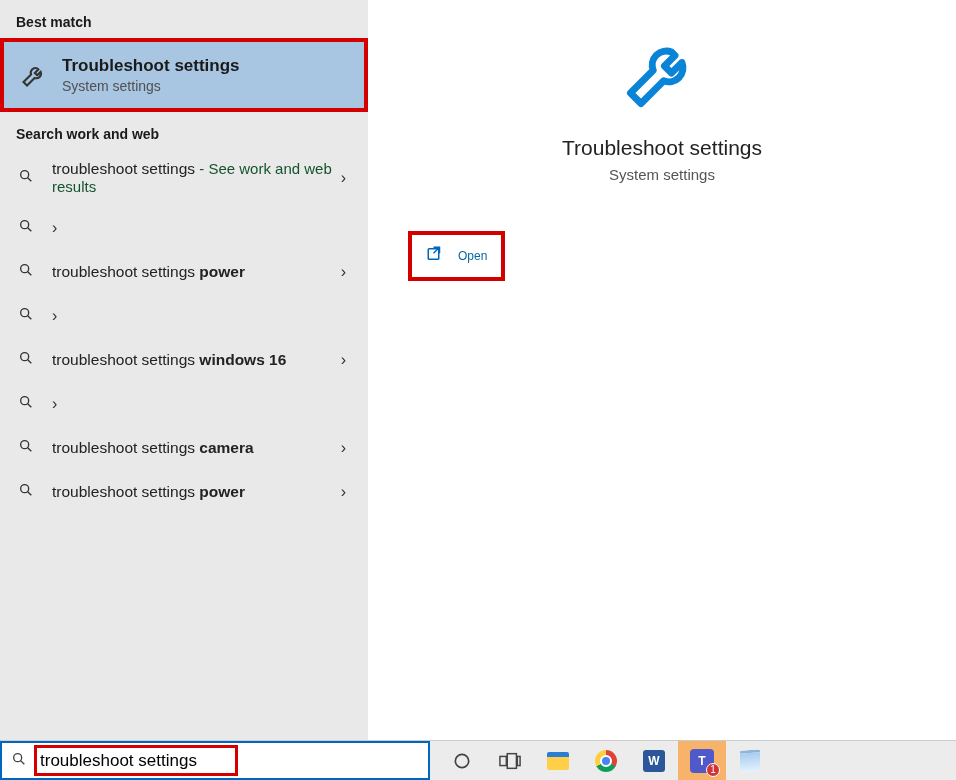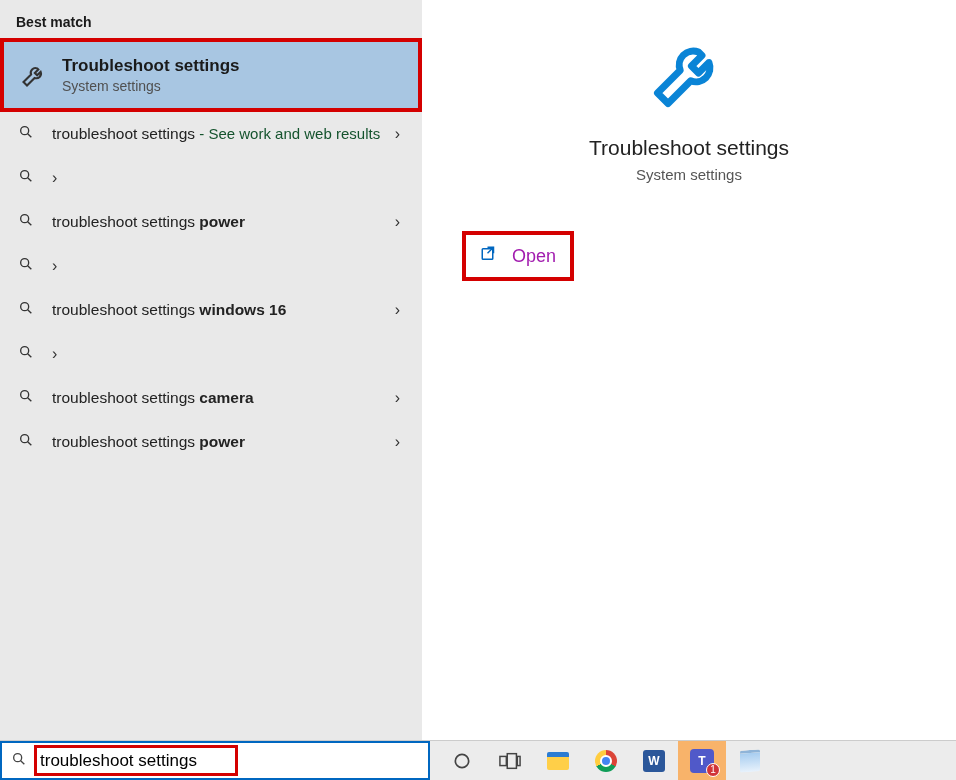--- a/index.html
+++ b/index.html
@@ -4,21 +4,21 @@
 <style>
   * { box-sizing: border-box; margin: 0; padding: 0; }
   body {
     font-family: "Segoe UI", Arial, sans-serif;
     width: 956px; height: 780px;
     overflow: hidden;
     background: #fff;
   }
   .container { display: flex; width: 100%; height: 740px; }
   .left-panel {
-    width: 422px; height: 100%;
+    width: 368px; height: 100%;
     background: #e9e9e9;
     display: flex; flex-direction: column;
   }
   .section-header {
     font-size: 14px; font-weight: 600;
     color: #1a1a1a;
     padding: 14px 16px 8px 16px;
   }
   .best-match-item {
     display: flex; align-items: center;
@@ -53,21 +53,21 @@
   }
   .hero-icon { margin-bottom: 18px; }
   .hero-title { font-size: 21px; color: #222; }
   .hero-sub { font-size: 15px; color: #555; margin-top: 6px; }
   .action-area { width: 100%; padding: 48px 0 0 40px; }
   .open-btn {
     display: inline-flex; align-items: center;
     padding: 10px 14px; cursor: pointer;
     gap: 14px;
   }
-  .open-btn .lbl { font-size: 18px; color: #a21caf; }
+  .open-btn .lbl { font-size: 12px; color: #0369a1; }
   .open-icon { color: #0067c0; }
   
   .taskbar {
     width: 100%; height: 40px;
     background: #ececec;
     display: flex; align-items: stretch;
     border-top: 1px solid #ccc;
   }
   .search-wrap {
     width: 430px; display: flex; align-items: center;
@@ -120,20 +120,21 @@
         <svg width="28" height="28" viewBox="0 0 24 24" fill="none" stroke="#333" stroke-width="1.8">
           <path d="M14.7 6.3a4 4 0 0 0-5.2 5.2L3 18l3 3 6.5-6.5a4 4 0 0 0 5.2-5.2l-3 3-2-2 3-3z"></path>
         </svg>
       </span>
       <span class="bm-text">
         <span class="bm-title">Troubleshoot settings</span>
         <span class="bm-sub">System settings</span>
       </span>
     </div>
 
+    <div class="section-header">Search work and web</div>
 
     <div id="suggestions">
         <div class="suggestion">
           <span class="sug-icon"><svg width="16" height="16" viewBox="0 0 24 24" fill="none" stroke="#333" stroke-width="2">
               <circle cx="10" cy="10" r="6"></circle>
               <path d="M20 20l-5.5-5.5"></path>
             </svg></span>
           <span class="sug-text">troubleshoot settings<span class="sug-suffix"> - See work and web results</span></span>
           <span class="chevron">›</span>
         </div>

